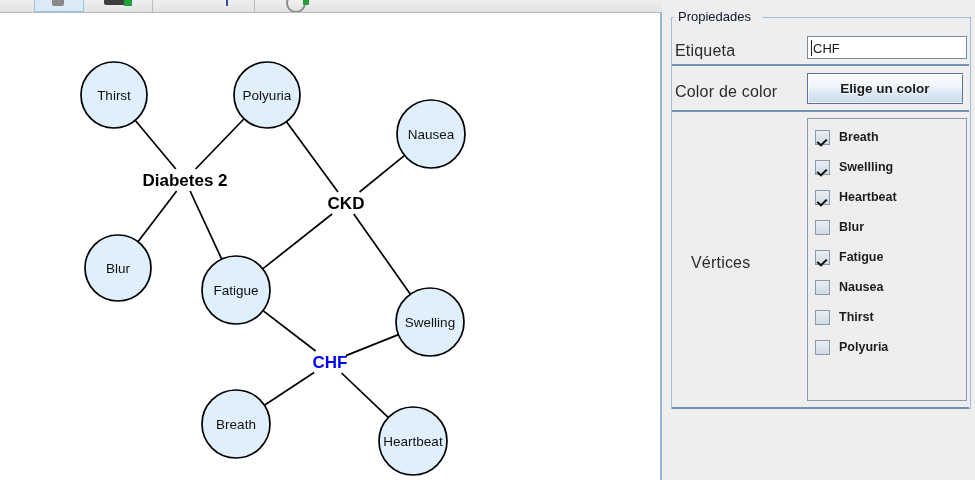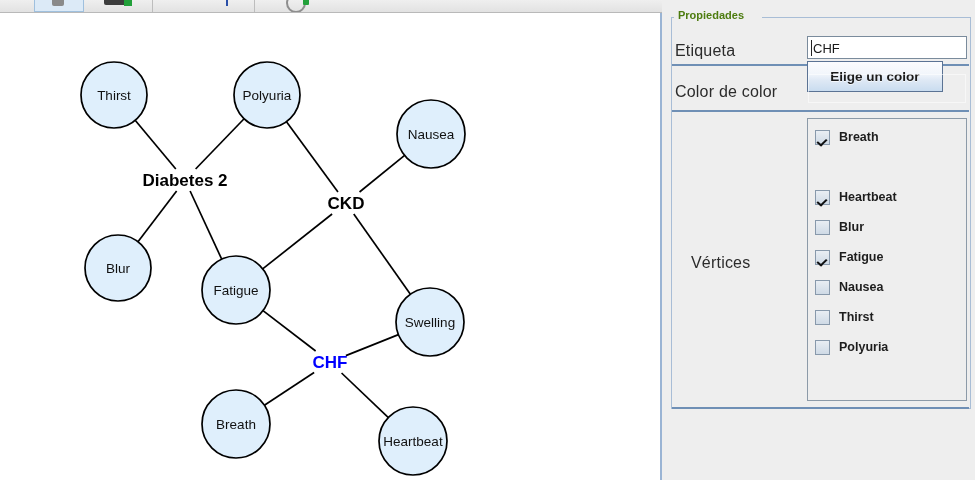--- a/index.html
+++ b/index.html
@@ -40,21 +40,21 @@
   
   .vdiv{position:absolute;left:658px;top:13px;width:4px;height:467px;background:#ffffff;}
   .vdiv i{position:absolute;left:2px;top:0;width:2px;height:467px;background:#9ab4d4;display:block;}
 
   .panel{
     position:absolute;left:662px;top:0px;width:313px;height:480px;
     background:#eeeeee;
   }
   .panel-title{
     position:absolute;left:12px;top:9px;
-    font-size:11px;font-weight:bold;color:#4d7c0f;
+    font-size:13px;font-weight:normal;color:#0f172a;
     background:#eeeeee;padding:0 4px;z-index:3;
   }
   .panel-border{
     position:absolute;left:9px;top:17px;width:300px;height:392px;
     border:1px solid #a8bdd6;border-top:1px solid #a8bdd6;
     box-sizing:border-box;
   }
   .panel-border-gap{
     position:absolute;left:12px;top:12px;width:88px;height:10px;
     background:#eeeeee;z-index:2;
@@ -71,21 +71,21 @@
     background:#ffffff;border:1px solid #7a8b9c;box-sizing:border-box;
   }
   .tf-caret{position:absolute;left:3px;top:3px;width:1px;height:16px;background:#222;}
   .tf-val{
     position:absolute;left:5px;top:2px;font-size:13px;color:#1a1a1a;
     line-height:19px;
   }
 
   
   .btn{
-    position:absolute;left:807px;top:61px;width:136px;height:31px;
+    position:absolute;left:807px;top:73px;width:156px;height:31px;
     box-sizing:border-box;
     border:1px solid #5b7394;
     background:linear-gradient(#fbfcfe 0%,#f2f6fb 40%,#dfe9f5 62%,#c9dcef 100%);
     display:flex;align-items:center;justify-content:center;
     font-size:13.5px;font-weight:bold;color:#1b1b1b;
     text-shadow:0 1px 0 rgba(255,255,255,.7);
     cursor:default;
   }
   .btn-inner{
     position:absolute;left:808px;top:74px;width:158px;height:29px;
@@ -226,20 +226,24 @@
   <div class="btn">
     <span>Elige un color</span>
   </div>
   <div class="btn-inner"></div>
 
   <div class="listbox" id="vertices-list">
       <div class="cbrow" style="top: 7px;">
         <span class="cb on"></span>
         <span class="cb-label">Breath</span>
       </div>
+      <div class="cbrow" style="top: 37px;">
+        <span class="cb on"></span>
+        <span class="cb-label">Swellling</span>
+      </div>
       <div class="cbrow" style="top: 67px;">
         <span class="cb on"></span>
         <span class="cb-label">Heartbeat</span>
       </div>
       <div class="cbrow" style="top: 97px;">
         <span class="cb"></span>
         <span class="cb-label">Blur</span>
       </div>
       <div class="cbrow" style="top: 127px;">
         <span class="cb on"></span>

